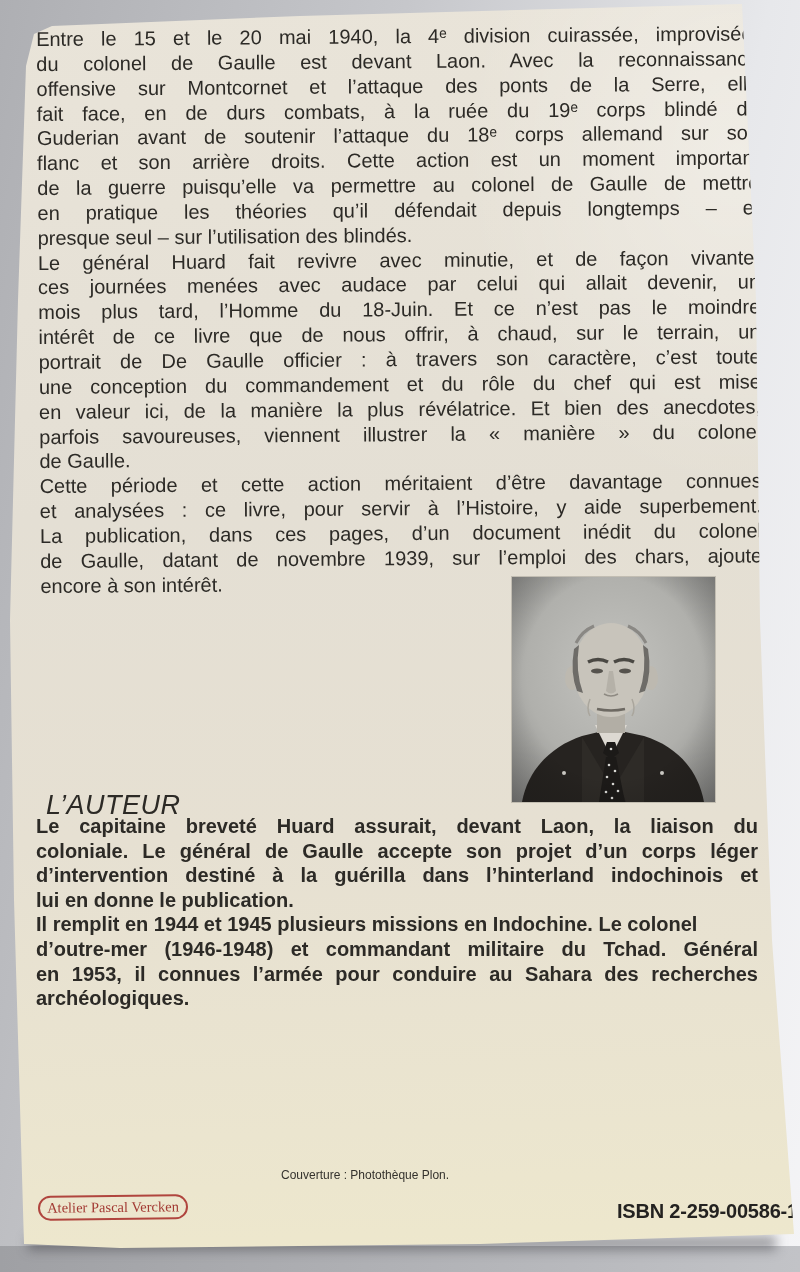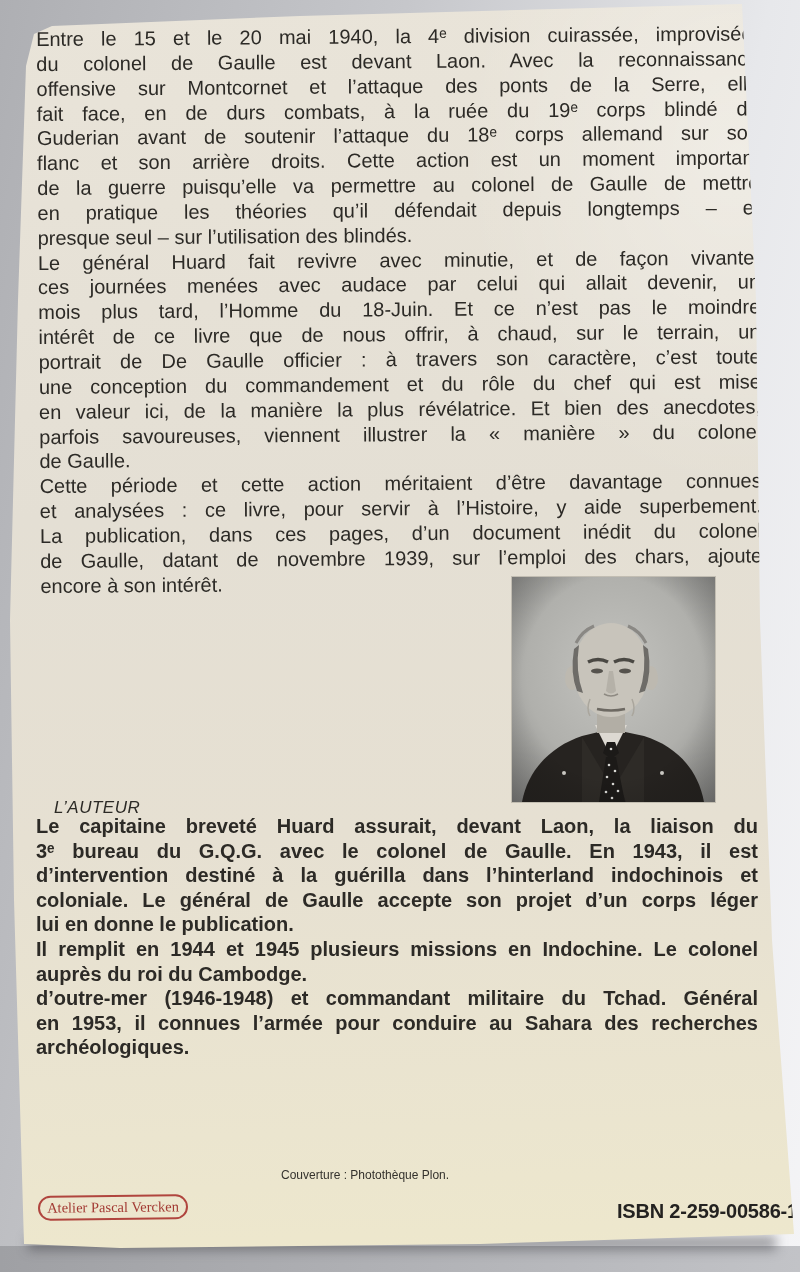--- a/index.html
+++ b/index.html
@@ -35,22 +35,22 @@
     transform: rotate(-0.45deg); transform-origin: 0 0;
   }
   .author-text {
     position: absolute; left: 36px; top: 814px; width: 722px;
     font-size: 20px; line-height: 24.6px; color: #2c2a26; font-weight: bold;
   }
   .para { margin: 0; }
   .line { text-align: justify; text-align-last: justify; }
   .para .line:last-child { text-align-last: left; }
   .author-heading {
-    position: absolute; left: 38px; top: 782px; margin: 16px;
-    font-style: italic; font-weight: 400; font-size: 17px;
+    position: absolute; left: 38px; top: 782px; margin: 8px;
+    font-style: italic; font-weight: 400; font-size: 27px;
     letter-spacing: .5px; color: #2c2a26;
   }
   .photo {
     position: absolute; left: 512px; top: 577px; width: 203px; height: 225px;
     box-shadow: 0 0 0 1px rgba(90,88,80,.25);
   }
   .photo svg { display: block; width: 100%; height: 100%; }
   .stamp {
     position: absolute; left: 38px; top: 1195px; width: 150px; height: 25px;
     box-sizing: border-box; border: 2px solid #b0453e; border-radius: 13px;
@@ -161,28 +161,26 @@
       </g>
       <rect width="203" height="225" fill="url(#vig)"></rect>
     </svg>
   </div>
 
   <h2 class="author-heading">L’AUTEUR</h2>
 
   <section class="author-text">
     <div class="para">
         <div class="line">Le capitaine breveté Huard assurait, devant Laon, la liaison du</div>
-        <div class="line">3ᵉ bureau du G.Q.G. avec le colonel de Gaulle. En 1943, il est</div>
+        <div class="line">coloniale. Le général de Gaulle accepte son projet d’un corps léger</div>
         <div class="line">d’intervention destiné à la guérilla dans l’hinterland indochinois et</div>
-        <div class="line">coloniale. Le général de Gaulle accepte son projet d’un corps léger</div>
         <div class="line">lui en donne le publication.</div>
       </div>
     <div class="para">
         <div class="line">Il remplit en 1944 et 1945 plusieurs missions en Indochine. Le colonel</div>
-        <div class="line">auprès du roi du Cambodge.</div>
       </div>
     <div class="para">
         <div class="line">d’outre-mer (1946-1948) et commandant militaire du Tchad. Général</div>
         <div class="line">en 1953, il connues l’armée pour conduire au Sahara des recherches</div>
         <div class="line">archéologiques.</div>
       </div>
   </section>
 
   <div class="stamp">Atelier Pascal Vercken</div>
   <div class="credit">Couverture : Photothèque Plon.</div>

